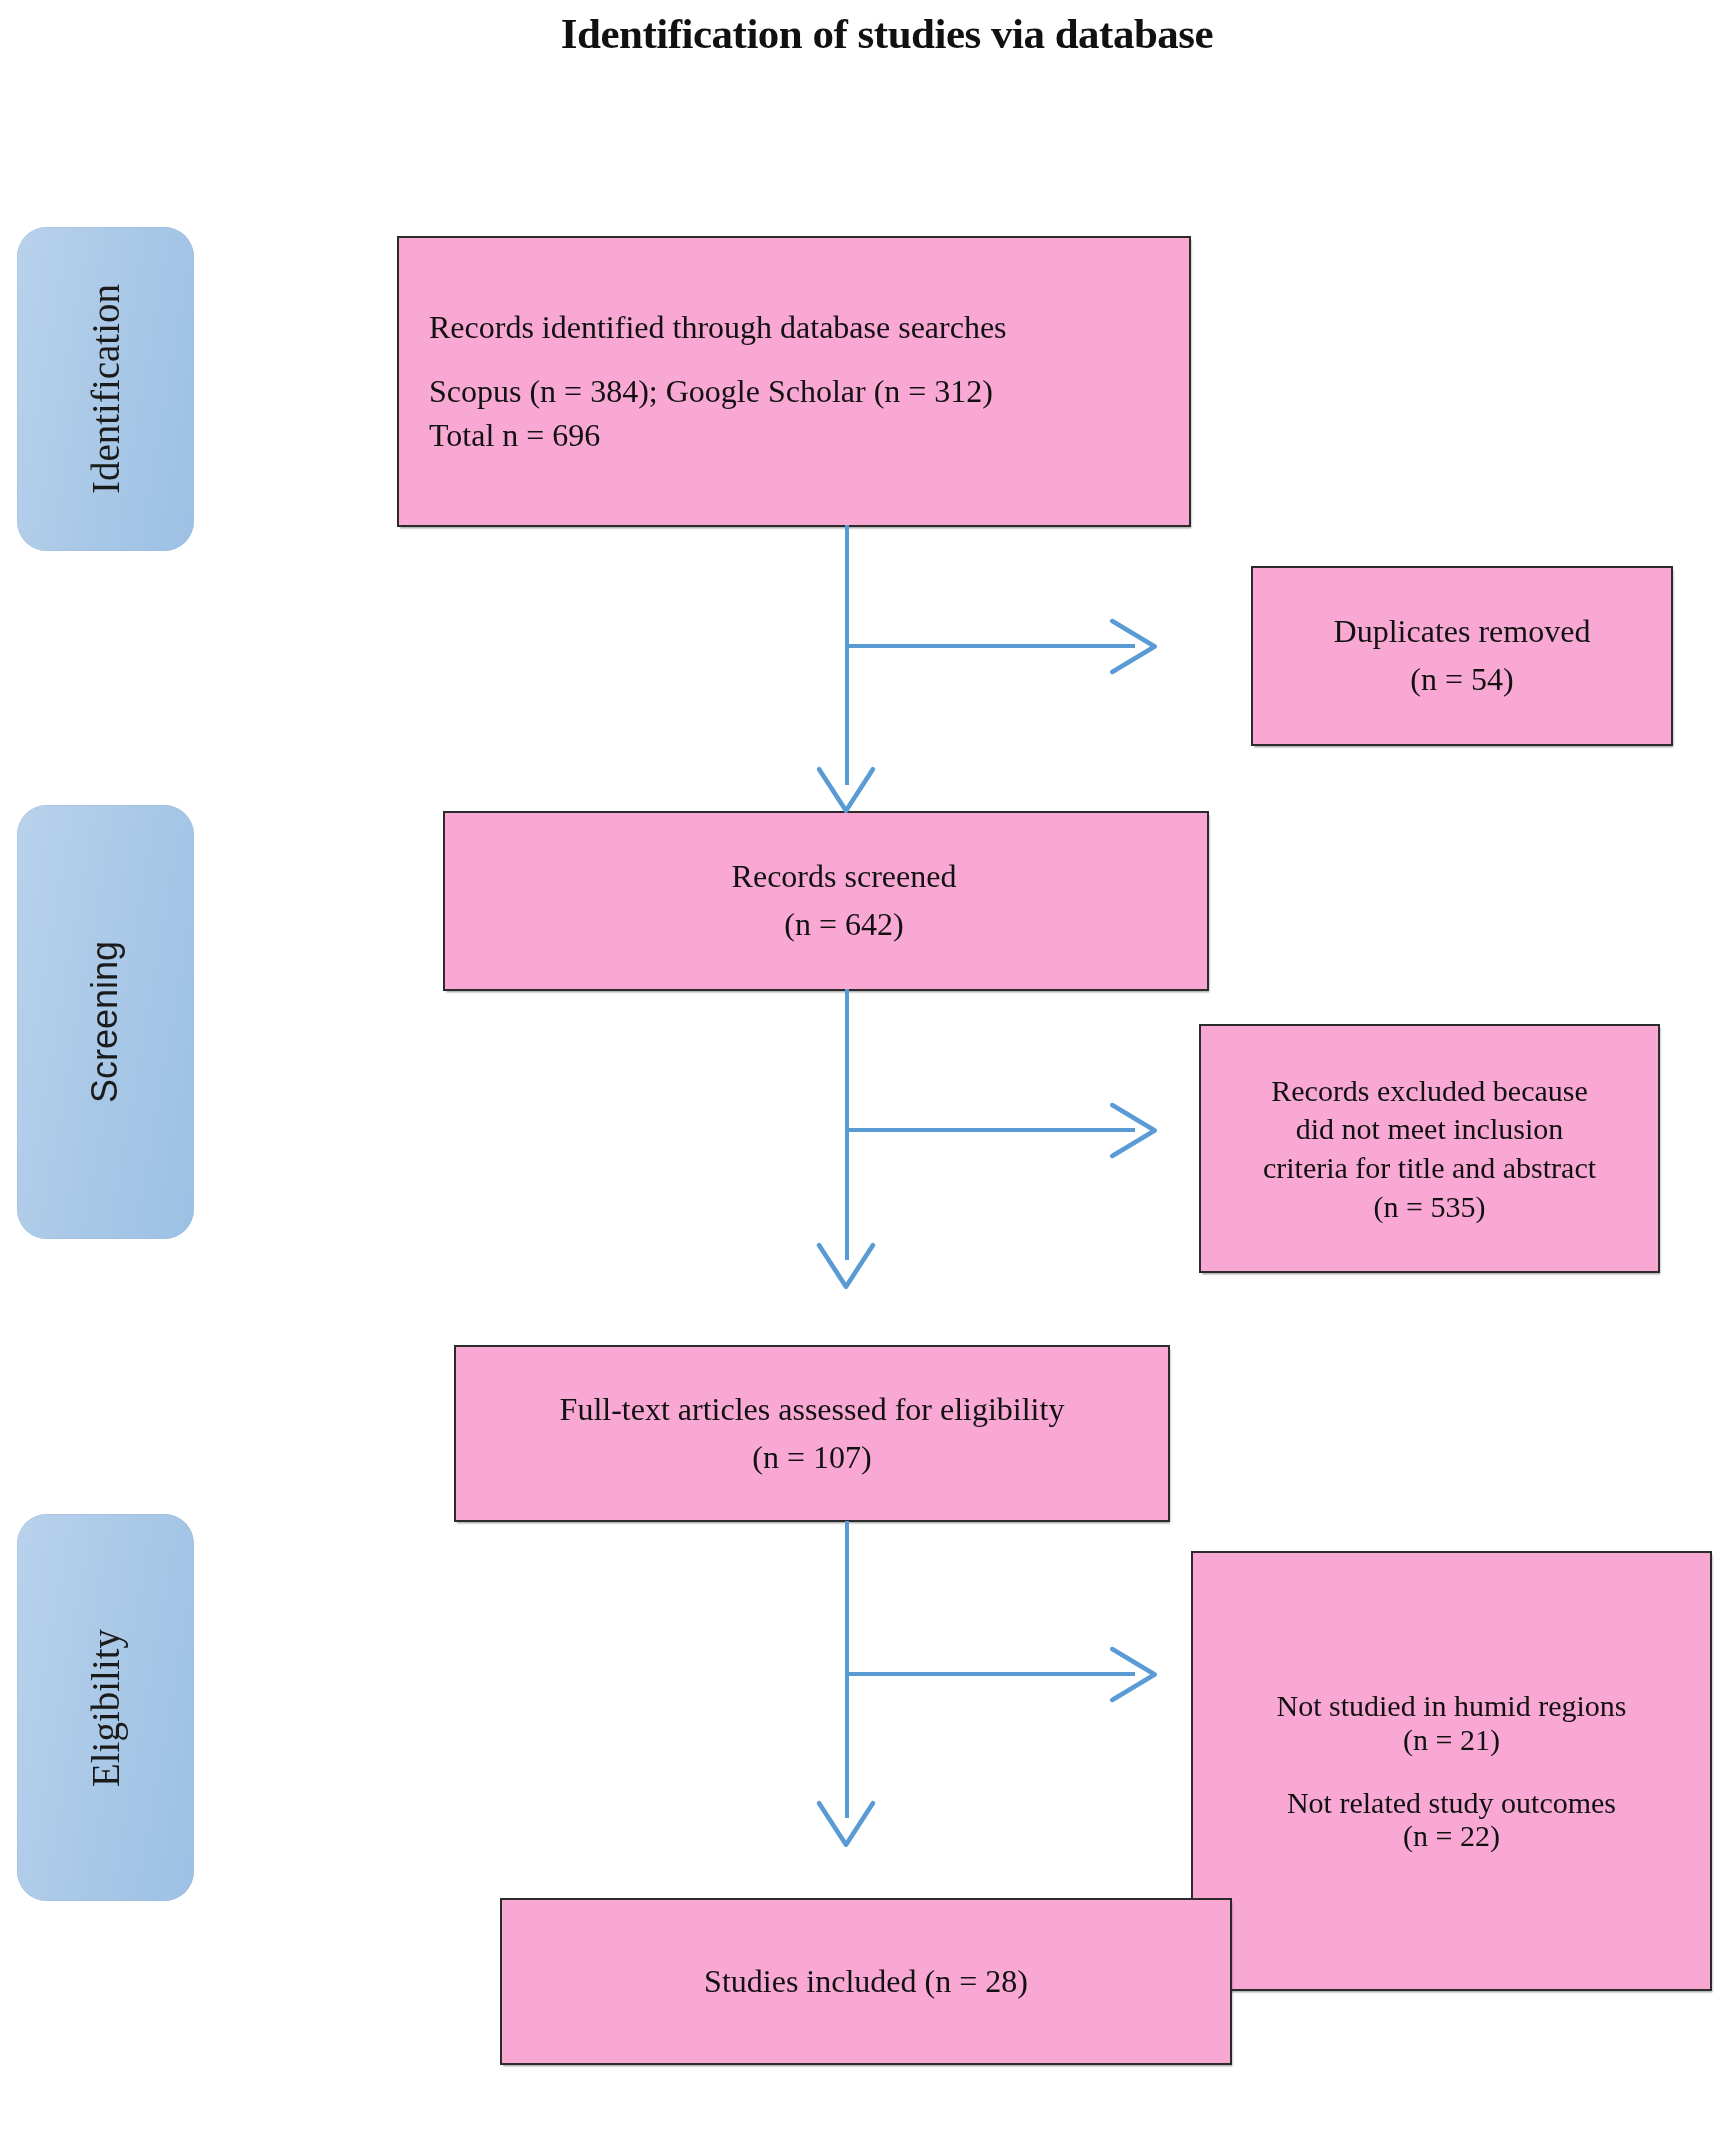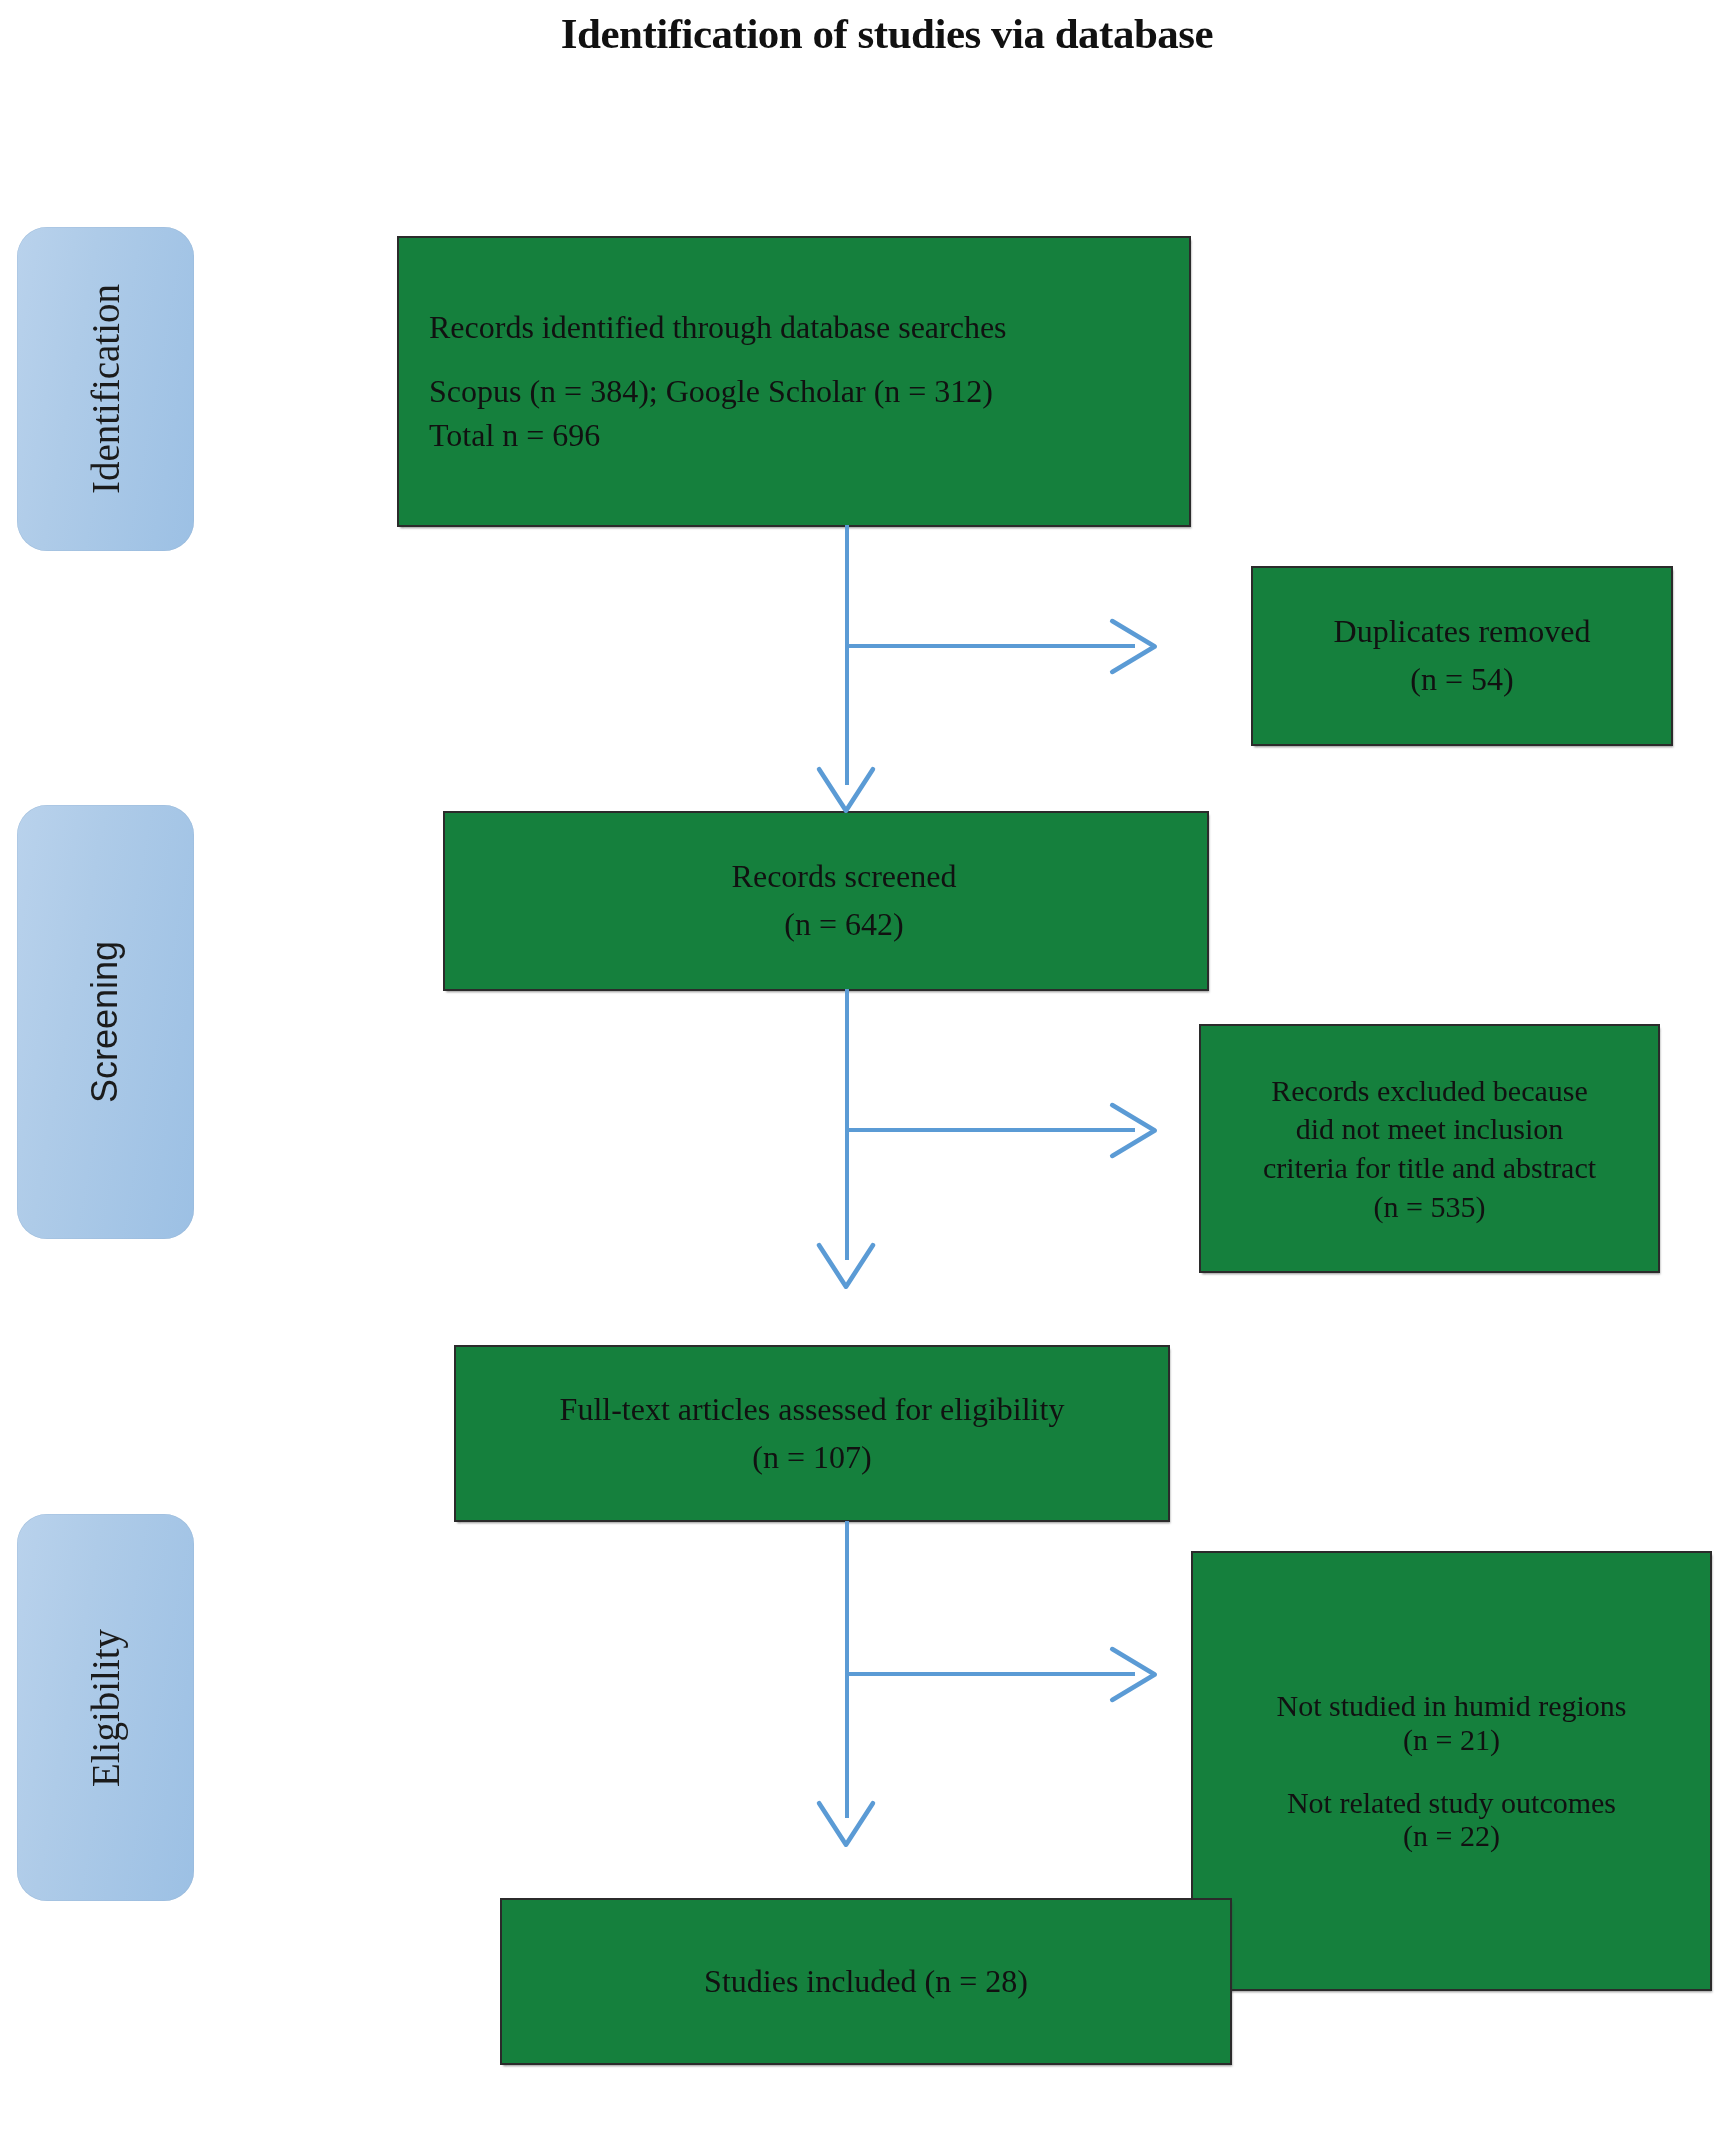--- a/index.html
+++ b/index.html
@@ -27,21 +27,21 @@
     white-space:nowrap;font-size:39px;color:#1b1b1b;
   }
   .stage.sans .vtext{font-family:"Liberation Sans","DejaVu Sans",sans-serif;font-size:36px;}
 
   #stage-identification{top:227px;height:324px;}
   #stage-screening{top:805px;height:434px;}
   #stage-eligibility{top:1514px;height:387px;}
 
   
   .box{
-    position:absolute;background:#15803d;
+    position:absolute;background:#f9a8d4;
     border:2.1px solid #2b2b2b;
     box-shadow:2.1px 2.6px 2.1px -1px rgba(60,60,60,.55);
     box-sizing:border-box;
     display:flex;flex-direction:column;justify-content:center;
     font-size:32px;line-height:1.05;
   }
   .box .ln{display:block;margin:7.3px 0;}
   .box.ctr{align-items:center;text-align:center;}
   .box.lft{align-items:flex-start;text-align:left;padding-left:30px;}
 

